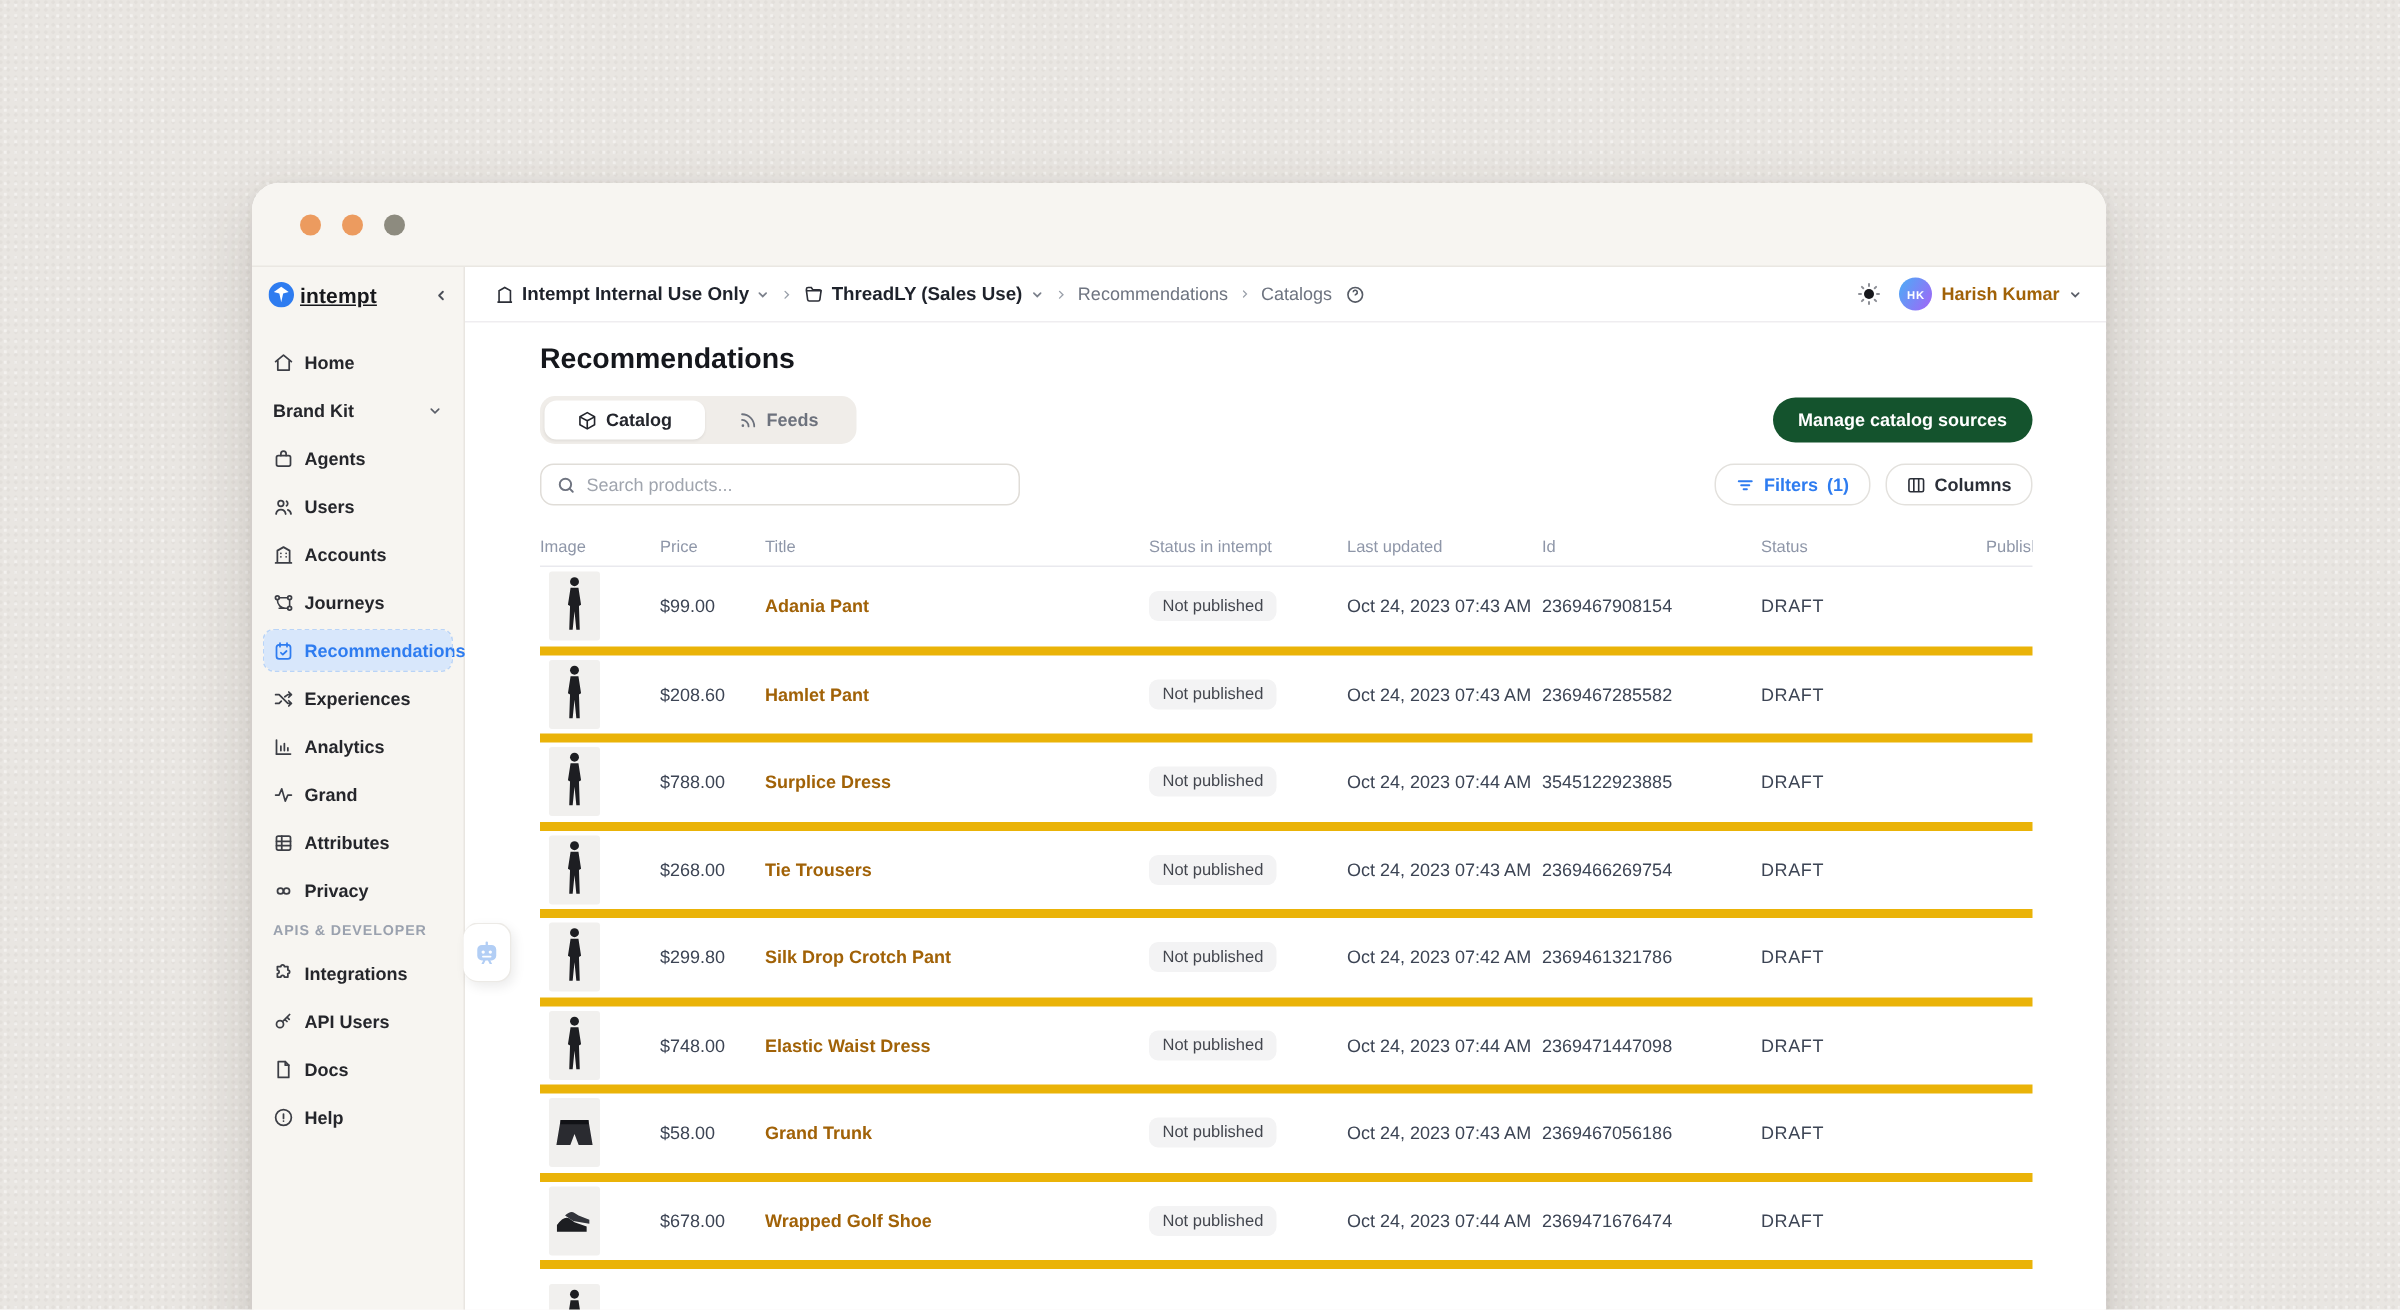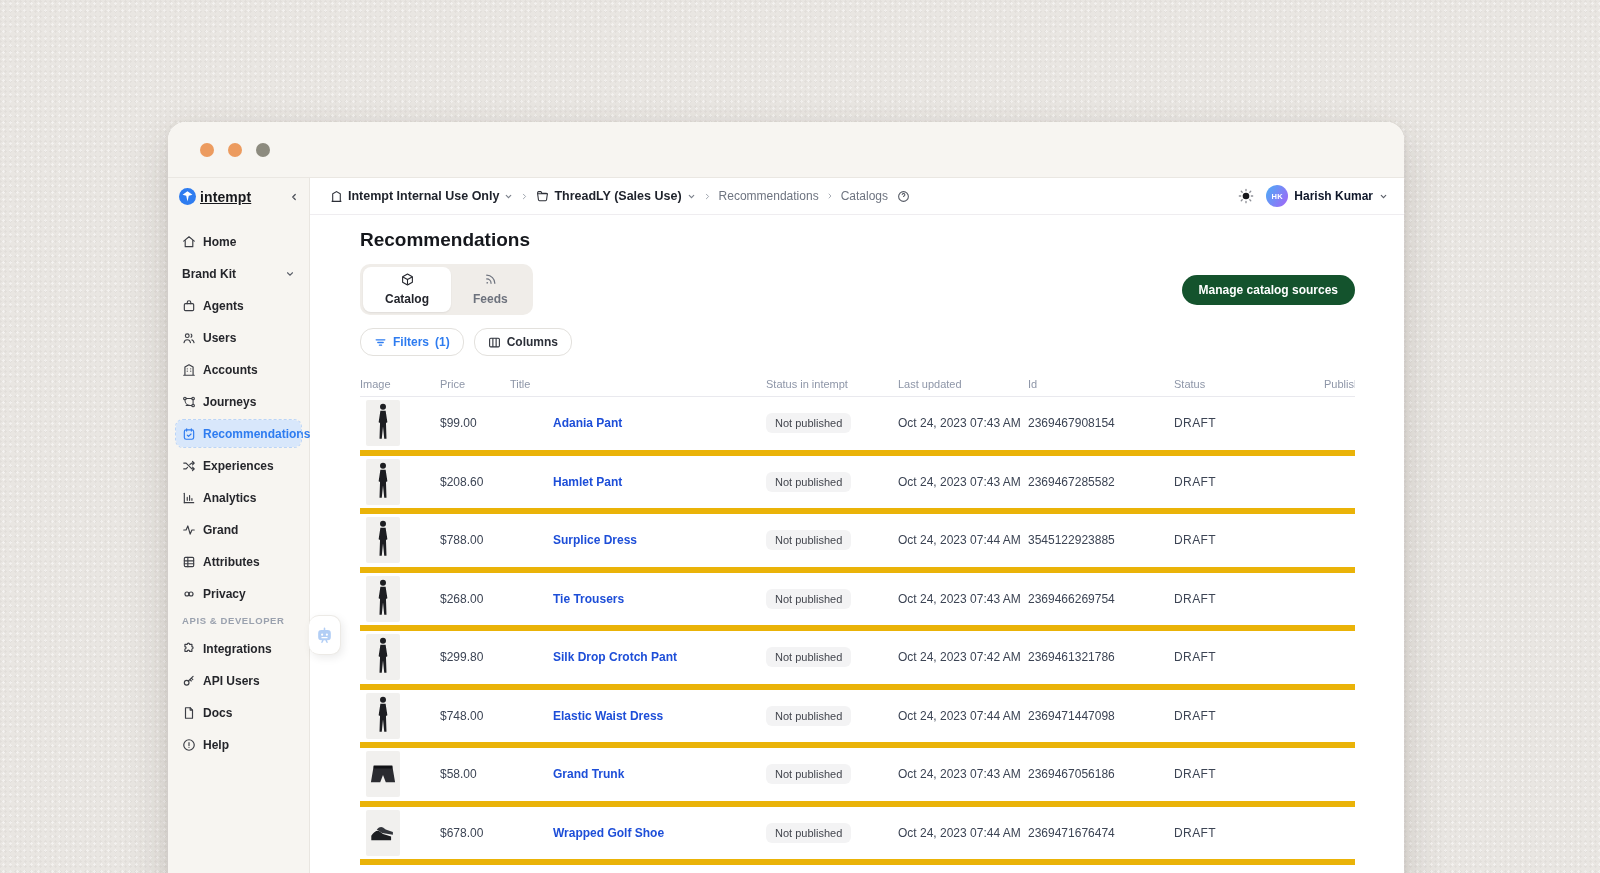--- a/index.html
+++ b/index.html
@@ -55,29 +55,29 @@
   .crumb-sep { display:flex; color:#9aa0aa; }
   .crumb-light { font-size:12px; color:#6e7480; cursor:pointer; }
   .help-ico { display:flex; color:#565b65; margin-left:2px; cursor:pointer; }
   .topbar-right { margin-left:auto; display:flex; align-items:center; gap:12px; }
   .theme-toggle { display:flex; color:#17181c; cursor:pointer; }
   .user { display:flex; align-items:center; gap:6px; cursor:pointer; }
   .avatar { width:22px; height:22px; border-radius:50%;
     background:linear-gradient(120deg,#53a6f6 10%,#9b6bf7 90%);
     color:#fff; font-size:7.5px; font-weight:700; display:flex; align-items:center; justify-content:center;
     letter-spacing:.5px; }
-  .user-name { font-size:12px; font-weight:700; color:#0f172a; }
+  .user-name { font-size:12px; font-weight:700; color:#a16207; }
   .user .chev { display:flex; color:#5a5e68; }
   
   .content { flex:1; padding:14px 49px 0 50px; min-width:0; overflow:hidden; }
   .page-title { font-size:19px; font-weight:700; color:#15171c; }
   .toolbar { margin-top:13px; display:flex; align-items:center; justify-content:space-between; }
   .tabs { background:#f0ede9; border-radius:10px; padding:3px; display:flex; }
   .tab { display:flex; align-items:center; gap:6px; font-size:12px; font-weight:600;
-    color:#6d727d; padding:6px 22px; border-radius:8px; cursor:pointer;flex-direction:column; }
+    color:#6d727d; padding:6px 22px; border-radius:8px; cursor:pointer; }
   .tab .ico { display:flex; }
   .tab.active { background:#fff; color:#23252c; box-shadow:0 1px 2px rgba(0,0,0,.07); }
   .btn-primary { background:#14532d; color:#fff; font-size:12px; font-weight:700;
     border:none; border-radius:15px; padding:8px 17px; cursor:pointer; font-family:inherit; }
   .controls { margin-top:13px; display:flex; align-items:center; justify-content:space-between; }
   .search { width:320px; height:28px; border:1px solid #e0ddd8; border-radius:9px; background:#fff;
     display:flex; align-items:center; gap:7px; padding:0 10px; }
   .search .ico { display:flex; color:#6f7480; }
   .search input { border:none; outline:none; flex:1; font-size:12px; color:#30343c;
     font-family:inherit; background:transparent; }
@@ -91,21 +91,21 @@
   .btn-ghost .ico { display:flex; }
   
   .table { margin-top:15px; width:995px; overflow:hidden; }
   .tgrid { display:grid; grid-template-columns:80px 70px 256px 132px 130px 146px 150px 90px;
     width:1054px; align-items:center; }
   .thead { height:26px; color:#8e96a8; font-size:11px; border-bottom:1px solid #e9e9ee; }
   .trow { height:58.5px; border-bottom:6px solid #eab308; font-size:12px; color:#3c4454; }
   .thumb { width:34px; height:46px; background:#f1f0ee; border-radius:2px;
     display:flex; align-items:center; justify-content:center; overflow:hidden; margin-left:6px; }
   .thumb svg { display:block; }
-  .title-link { color:#1d4ed8; font-weight:600; text-decoration:none; cursor:pointer;margin-left:43px; }
+  .title-link { color:#a16207; font-weight:600; text-decoration:none; cursor:pointer; }
   .badge { display:inline-block; background:#f3f3f4; color:#43464e; font-size:11px; font-weight:500;
     border-radius:6px; padding:4px 9px; }
   .draft { letter-spacing:.4px; }
   .trow.partial { border-bottom:none; align-items:start; }
   .trow.partial .thumb { margin-top:10px; height:46px; }
   
   .assistant { position:absolute; left:141px; top:437px; width:32px; height:40px; background:#fff;
     border:1px solid #eceae6; border-left:none; border-radius:10px; box-shadow:2px 3px 8px rgba(0,0,0,.08);
     display:flex; align-items:center; justify-content:center; cursor:pointer; z-index:5; }
   .assistant .ico { display:flex; color:#a5c6f3; }
@@ -384,20 +384,29 @@
                     <circle cx="6" cy="18" r="1.6" fill="currentColor" stroke="none"></circle>
                   </svg>
                 </span>
                 <span>Feeds</span>
               </div>
             </div>
           <button class="btn-primary">Manage catalog sources</button>
         </div>
 
         <div class="controls">
+          <div class="search">
+            <span class="ico">
+              <svg width="13" height="13" viewBox="0 0 24 24" fill="none" stroke="currentColor" stroke-width="2.4" stroke-linecap="round">
+                  <circle cx="11" cy="11" r="7"></circle>
+                  <path d="M20 20l-3.5-3.5"></path>
+                </svg>
+            </span>
+            <input type="text" placeholder="Search products..." style="">
+          </div>
           <div class="ctl-group">
             <button class="btn-ghost filters">
               <span class="ico">
                 <svg width="13" height="13" viewBox="0 0 24 24" fill="none" stroke="currentColor" stroke-width="2.4" stroke-linecap="round">
                     <path d="M4 7h16M7 12h10M10 17h4"></path>
                   </svg>
               </span>
               <span>Filters</span>
               <span>(1)</span>
             </button>

